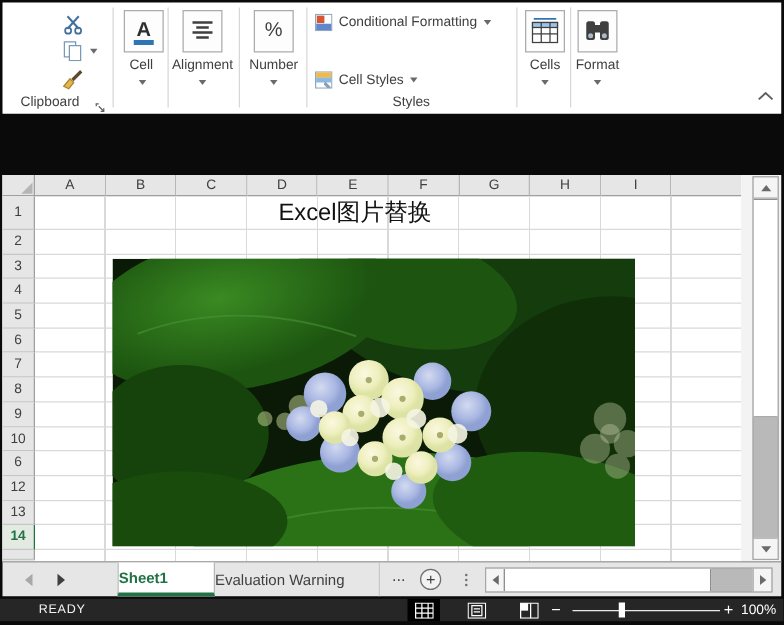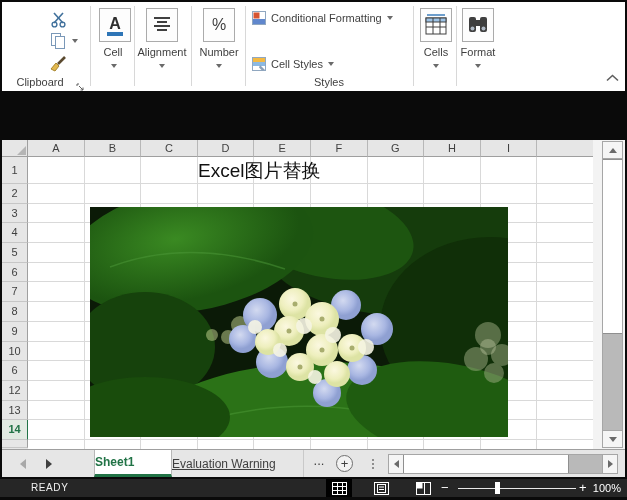--- a/index.html
+++ b/index.html
@@ -37,35 +37,35 @@
          border-right:1px solid #b7b7b7;border-bottom:1px solid #9f9f9f;box-sizing:border-box;}
   .col-h.partial{flex:1;border-right:none;}
   #rowheads{left:0;top:17px;width:26px;height:292px;background:#e6e6e6;}
   .row-h{width:26px;text-align:center;font-size:11px;color:#3f3f3f;background:#e6e6e6;
          border-right:1px solid #9f9f9f;border-bottom:1px solid #c6c6c6;box-sizing:border-box;}
   .row-h.sel{color:#217346;font-weight:bold;background:#e2eae2;border-right:1px solid #217346;}
   #rows{left:26px;top:17px;width:565px;height:292px;}
   .grow{border-bottom:1px solid #d9d9d9;box-sizing:border-box;}
   #vlines{left:26px;top:17px;width:565px;height:292px;pointer-events:none;
           background:repeating-linear-gradient(to right,transparent 0 55.6px,#d9d9d9 55.6px 56.6px);}
-  #celltitle{left:196px;top:17px;width:172px;height:28px;line-height:28px;font-size:19px;color:#111;z-index:3;white-space:nowrap;}
+  #celltitle{left:196px;top:17px;width:172px;height:28px;line-height:28px;text-align:center;font-size:19px;color:#111;z-index:3;white-space:nowrap;}
   #picture{left:88px;top:67px;width:418px;height:230px;z-index:4;}
   
   #vscroll{left:600px;top:1px;width:21px;height:307px;border:1px solid #a6a6a6;background:#b9b9b9;box-sizing:border-box;}
   .sb-arrow{position:absolute;left:0;width:19px;height:16px;background:#f5f5f5;display:flex;align-items:center;justify-content:center;}
   .tri-up-s{width:0;height:0;border-left:4px solid transparent;border-right:4px solid transparent;border-bottom:5px solid #6a6a6a;}
   .tri-dn-s{width:0;height:0;border-left:4px solid transparent;border-right:4px solid transparent;border-top:5px solid #6a6a6a;}
   #vthumb{position:absolute;left:0;top:17px;width:19px;height:175px;background:#fff;border-top:1px solid #8f8f8f;border-bottom:1px solid #8f8f8f;box-sizing:border-box;}
   
   #tabbar{left:2px;top:449px;width:623px;height:28px;background:#e6e6e6;border-top:1px solid #9f9f9f;box-sizing:border-box;}
   .tri-left{width:0;height:0;border-top:5px solid transparent;border-bottom:5px solid transparent;border-right:6px solid #a8a8a8;}
   .tri-right{width:0;height:0;border-top:5px solid transparent;border-bottom:5px solid transparent;border-left:6px solid #3f3f3f;}
   .sheettab{top:0;height:27px;display:flex;align-items:center;font-size:12px;box-sizing:border-box;}
   #tab-active{left:92px;width:78px;background:#fff;color:#217346;font-weight:bold;border-left:1px solid #b7b7b7;border-right:1px solid #b7b7b7;border-bottom:3px solid #217346;}
-  #tab-eval{left:170px;width:132px;color:#3f3f3f;border-right:1px solid #c9c9c9;text-decoration:underline;}
+  #tab-eval{left:170px;width:132px;color:#3f3f3f;border-right:1px solid #c9c9c9;}
   #taboverflow{left:306px;top:2px;width:22px;height:22px;line-height:18px;text-align:center;font-size:13px;color:#3f3f3f;}
   #addsheet{left:334px;top:5px;width:17px;height:17px;border:1px solid #6f6f6f;border-radius:50%;color:#3f3f3f;
             font-size:13px;line-height:15px;text-align:center;box-sizing:border-box;background:#f2f2f2;}
   #hscroll{left:386px;top:4px;width:230px;height:20px;border:1px solid #a6a6a6;background:#b9b9b9;box-sizing:border-box;}
   .hsb-box{position:absolute;top:0;width:14px;height:18px;background:#f5f5f5;display:flex;align-items:center;justify-content:center;}
   .tri-left-s{width:0;height:0;border-top:4px solid transparent;border-bottom:4px solid transparent;border-right:5px solid #6a6a6a;}
   .tri-right-s{width:0;height:0;border-top:4px solid transparent;border-bottom:4px solid transparent;border-left:5px solid #6a6a6a;}
   #hthumb{position:absolute;left:14px;top:0;width:166px;height:18px;background:#fff;border-left:1px solid #8f8f8f;border-right:1px solid #8f8f8f;box-sizing:border-box;}
   
   #statusbar{left:0;top:479px;width:627px;height:18px;background:#262626;color:#f2f2f2;}

